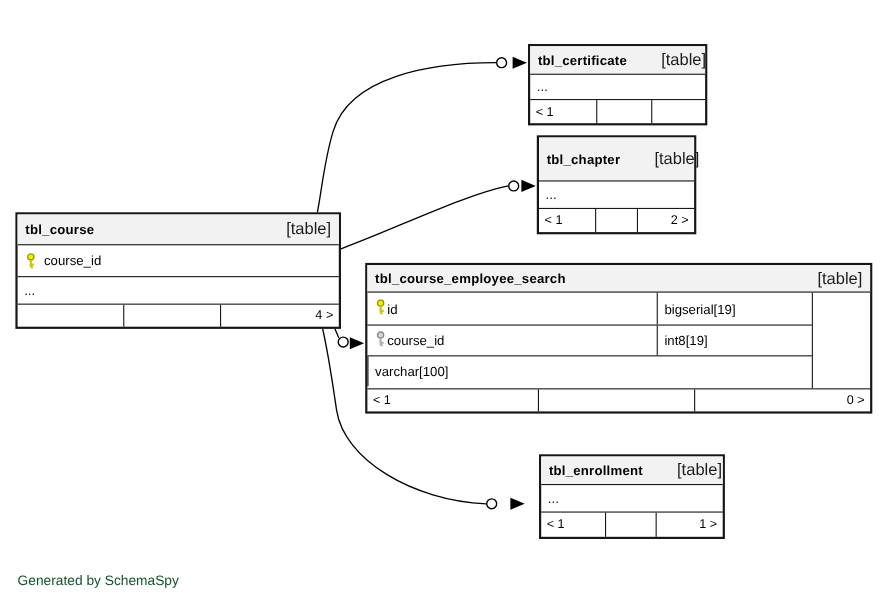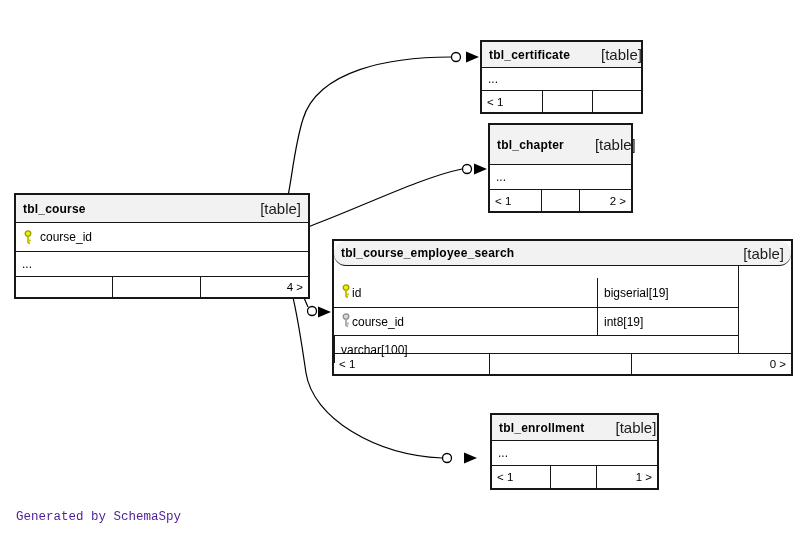--- a/index.html
+++ b/index.html
@@ -15,29 +15,29 @@
   .row{display:flex;align-items:center;border-bottom:1px solid #171717;padding:0 6px;box-sizing:border-box;}
   .row .ic{width:12px;height:14px;margin-right:6px;flex:0 0 12px;display:flex;align-items:center;}
   .ell{color:#111;}
   .foot{display:flex;box-sizing:border-box;}
   .fcell{display:flex;align-items:center;border-left:1px solid #171717;padding:0 5px;
          box-sizing:border-box;font-size:11.5px;overflow:hidden;}
   .fcell:first-child{border-left:none;}
   .fcell.r{justify-content:flex-end;}
   
   .ces-body{display:flex;box-sizing:border-box;}
-  .ces-rows{width:404px;flex:0 0 404px;margin-top:12px;}
+  .ces-rows{width:404px;flex:0 0 404px;}
   .ces-row{display:flex;align-items:stretch;box-sizing:border-box;}
   .ces-row + .ces-row{border-top:1px solid #171717;}
   .ces-row .namec{flex:0 0 263px;display:flex;align-items:center;padding:0 6px;box-sizing:border-box;}
   .ces-row .typec{flex:1;border-left:1px solid #171717;display:flex;align-items:center;
                   padding:0 6px;box-sizing:border-box;}
   .ces-spacer{flex:1;border-left:1px solid #171717;}
   .ces-foot{border-top:1px solid #171717;}
-  #gen-note{position:absolute;left:16px;top:510px;font-size:12.5px;color:#4c1d95;z-index:1;font-family:Liberation Mono, monospace;}
+  #gen-note{position:absolute;left:16px;top:521px;font-size:12.5px;color:#14532d;z-index:1;}
 </style>
 </head>
 <body>
 
 <div id="canvas">
 
   <svg id="edges" width="810" height="553" viewBox="0 0 810 553">
     <g stroke="#000" stroke-width="1.2" fill="none">
       <path d="M263,241 C293,231 287,170 303,119 C318,70 390,57 451,57"></path>
       <path d="M263,240 C318,230 408,180 462,169"></path>
@@ -108,21 +108,21 @@
       <span>...</span>
     </div>
     <div class="foot" style="height:21px;">
       <div class="fcell" style="flex:0 0 36%;">&lt; 1</div>
       <div class="fcell" style="flex:0 0 27%;"></div>
       <div class="fcell r" style="flex:1;">2 &gt;</div>
     </div>
   </div>
 
   <div class="tbl" style="left:332px;top:239px;width:461px;">
-    <div class="hdr" style="height:25px;border-radius:12px;">
+    <div class="hdr" style="height:25px;">
       <span class="ttl">tbl_course_employee_search</span>
       <span class="badge">[table]</span>
     </div>
     <div class="ces-body" style="height:87px;">
       <div class="ces-rows">
         <div class="ces-row" style="height:29px;">
           <div class="namec">
             <span class="ic">
               <svg width="12" height="14" viewBox="0 0 12 14">
                 <circle cx="6" cy="3.6" r="2.8" fill="#f0f000" stroke="#9a9a00" stroke-width="1.3"></circle>

